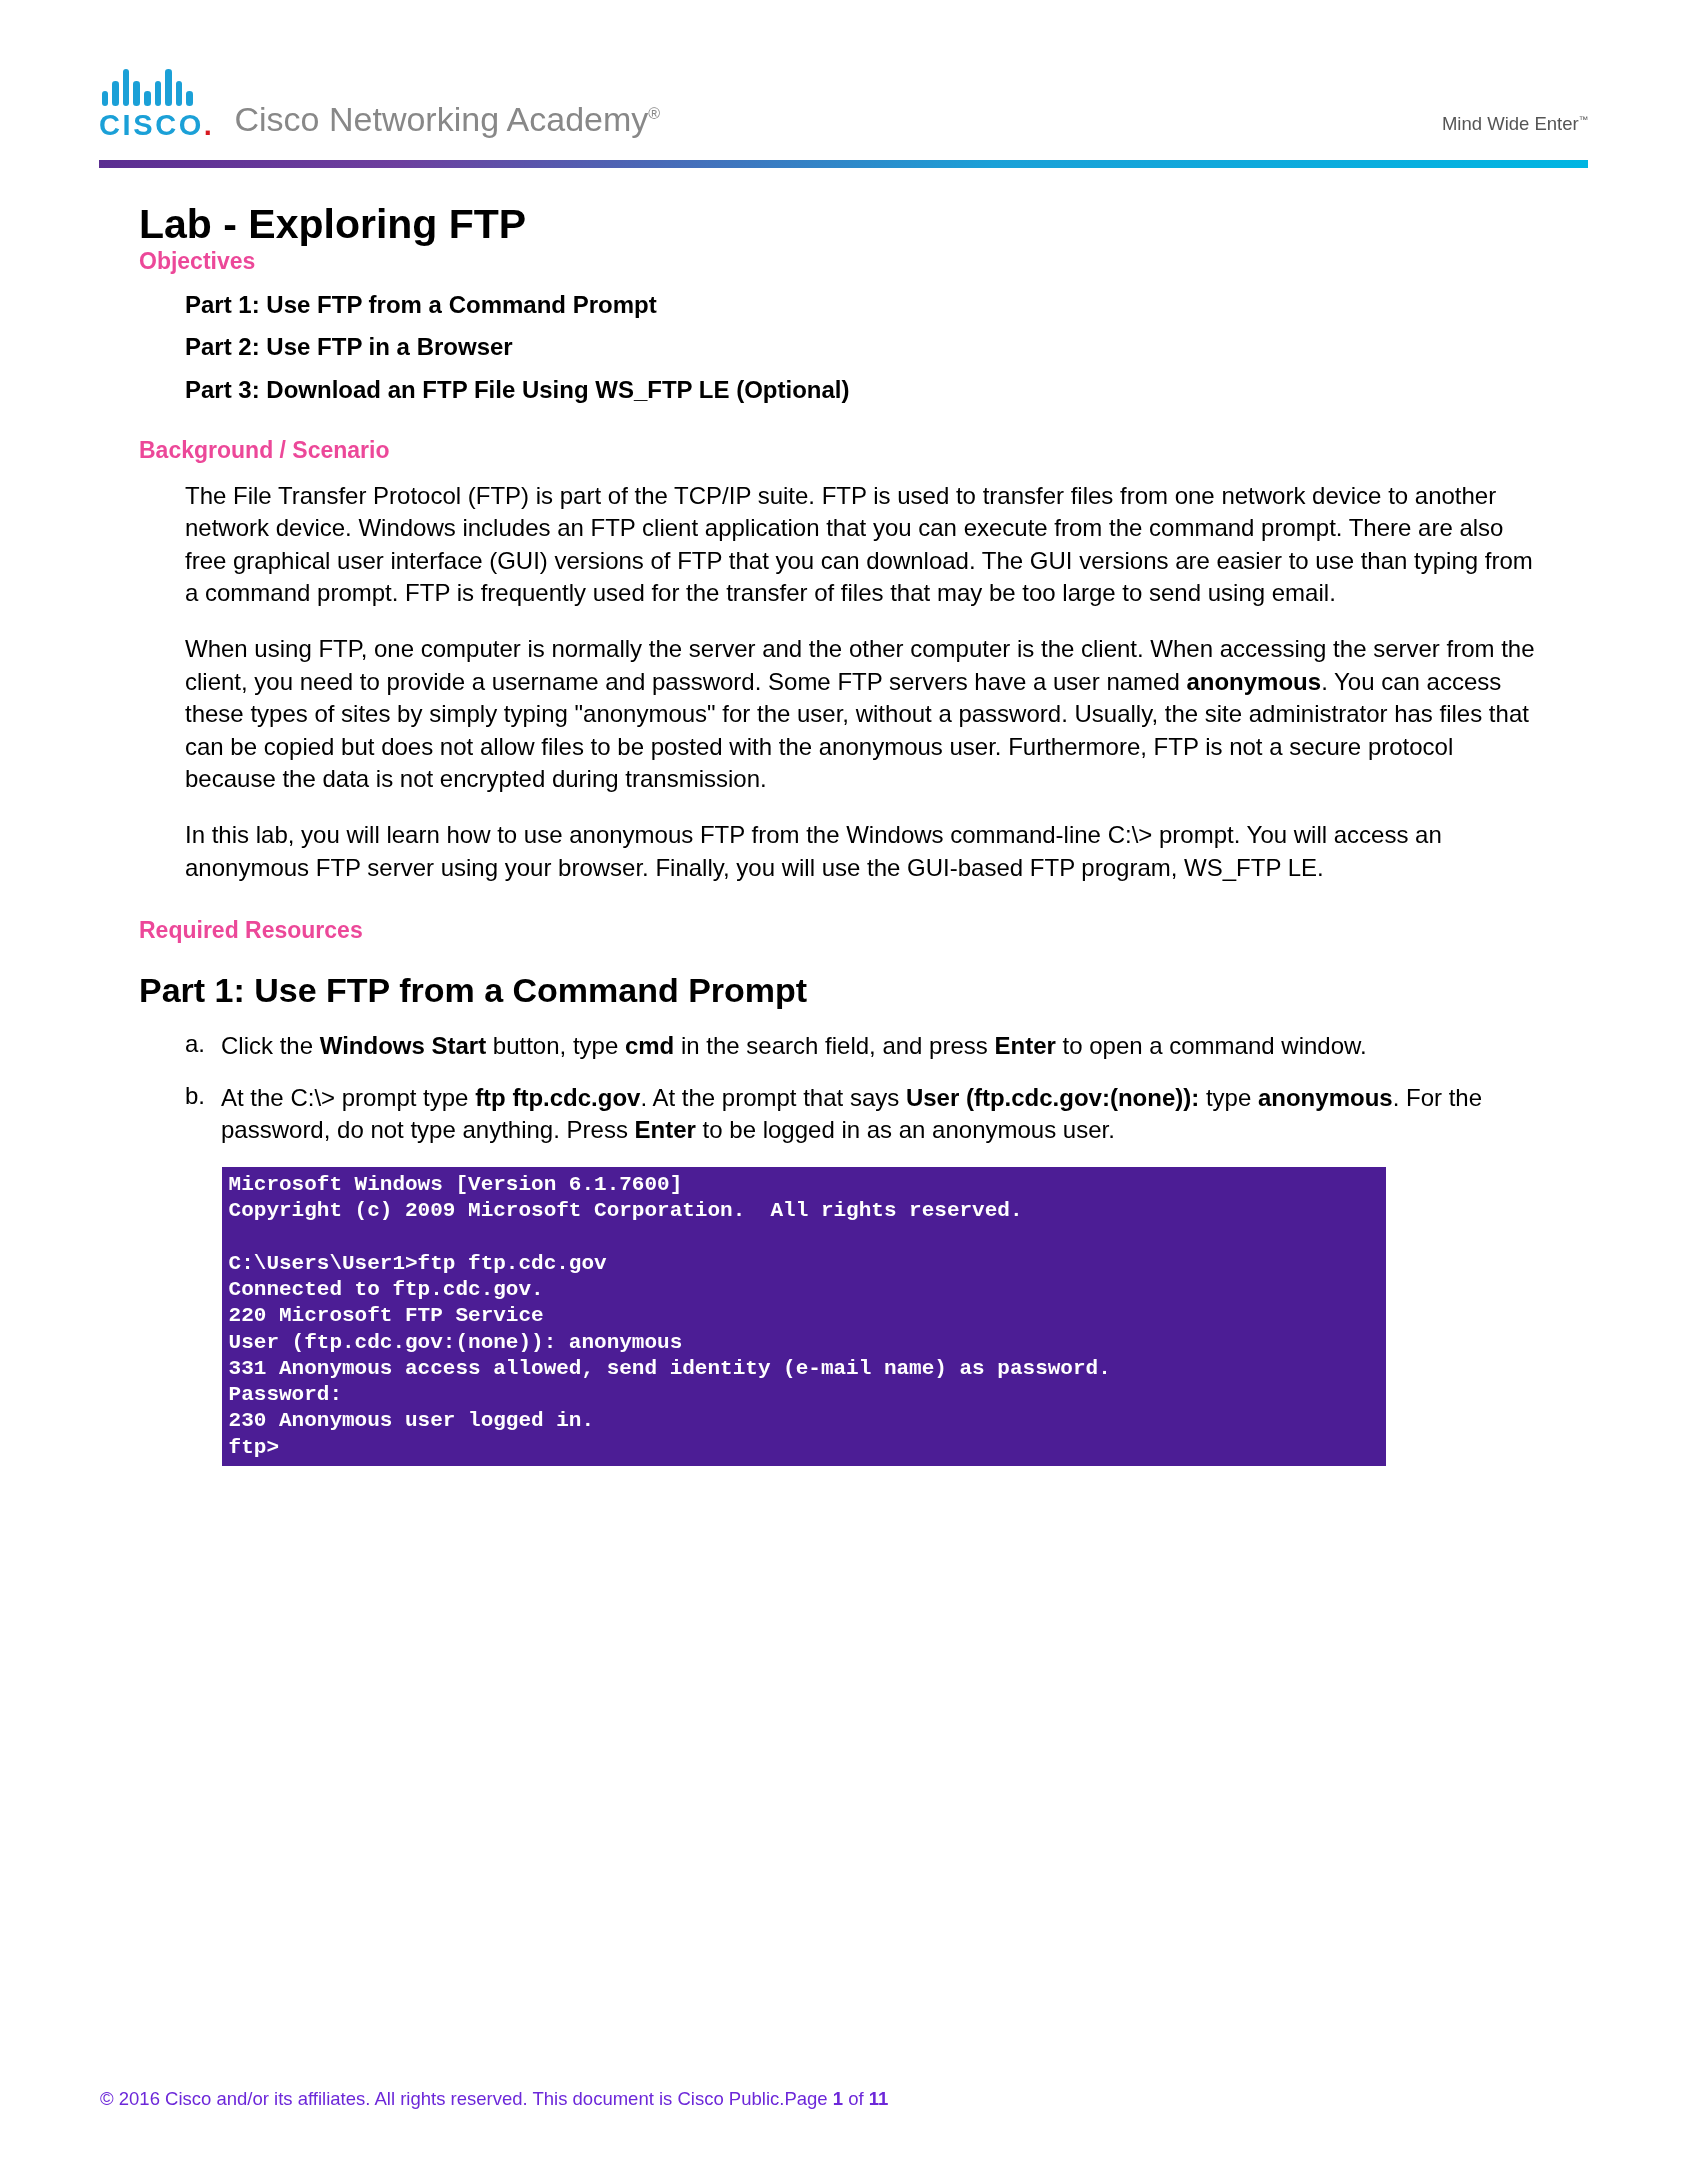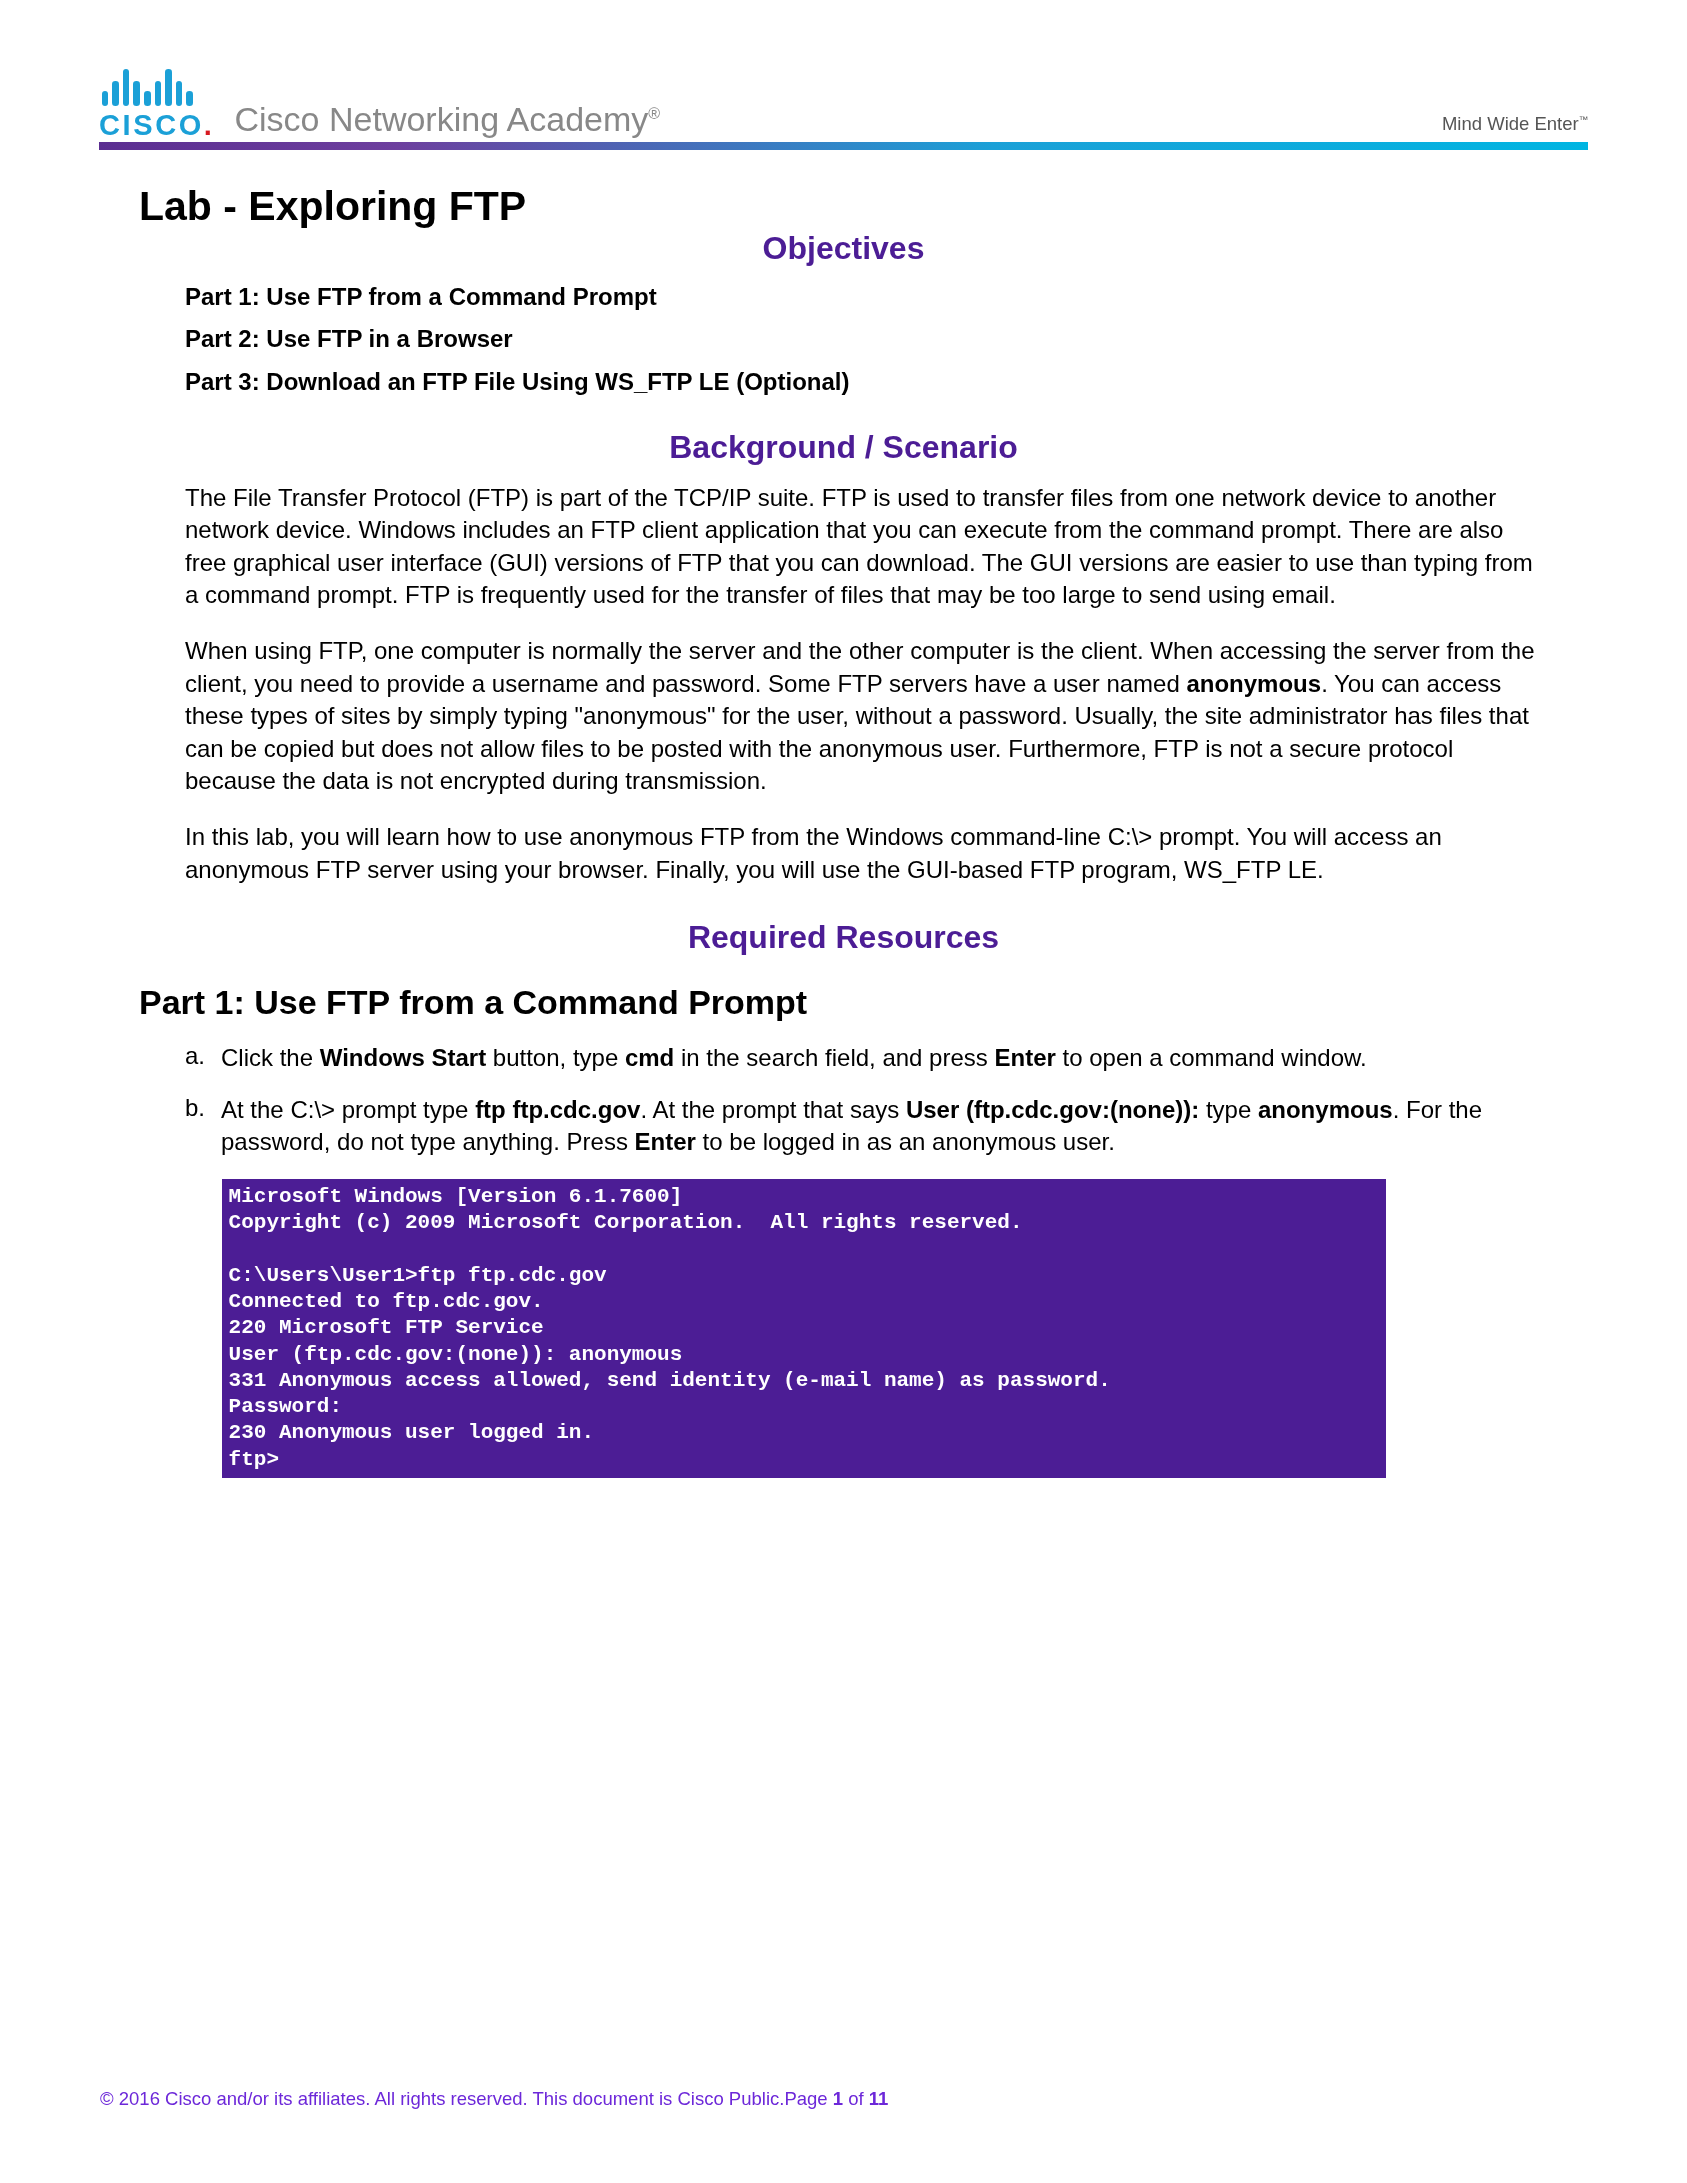--- a/index.html
+++ b/index.html
@@ -10,21 +10,21 @@
     height: 2183px;
     position: relative;
   }
   .page {
     padding: 66px 99px 0 99px;
   }
   .header-row {
     display: flex;
     align-items: flex-end;
     justify-content: space-between;
-    padding-bottom: 0;
+    padding-bottom: 18px;
   }
   .logo-block {
     display: flex;
     align-items: flex-end;
     gap: 20px;
   }
   .cisco-logo {
     display: flex;
     flex-direction: column;
     align-items: flex-start;
@@ -69,25 +69,24 @@
   }
   .content {
     padding: 0 40px;
   }
   h1 {
     font-size: 41px;
     font-weight: bold;
     color: #000;
   }
   h2 {
-    font-size: 32px;
+    font-size: 23px;
     font-weight: bold;
     margin-bottom: 16px;
-    color: #4c1d95;
-    text-align: center;
+    color: #ec4899;
   }
   h3.part-title {
     font-size: 34px;
     font-weight: bold;
     margin: 26.5px 0 20px 0;
   }
   .objectives-list {
     padding-left: 46px;
     margin-bottom: 33px;
   }

